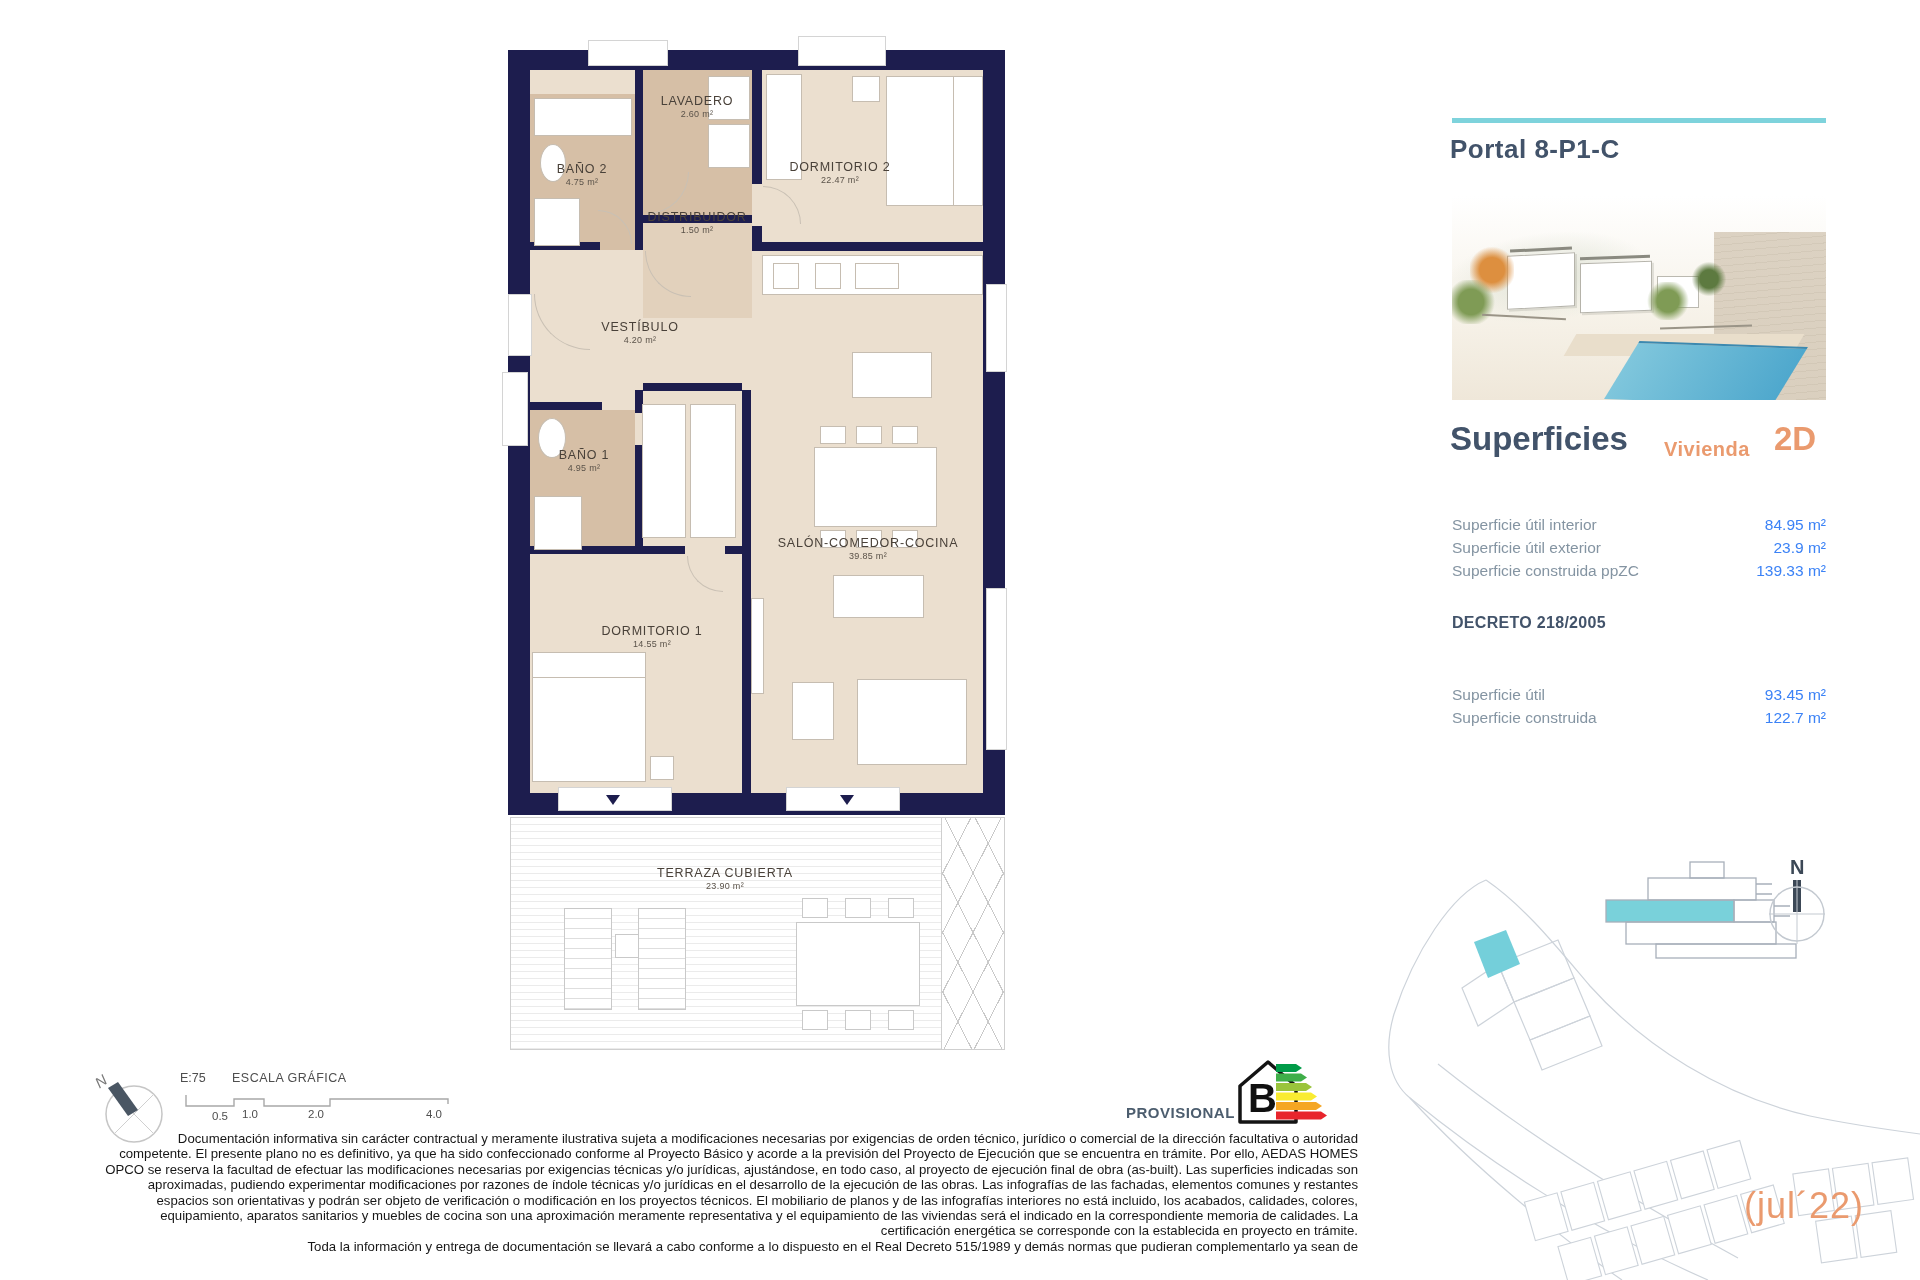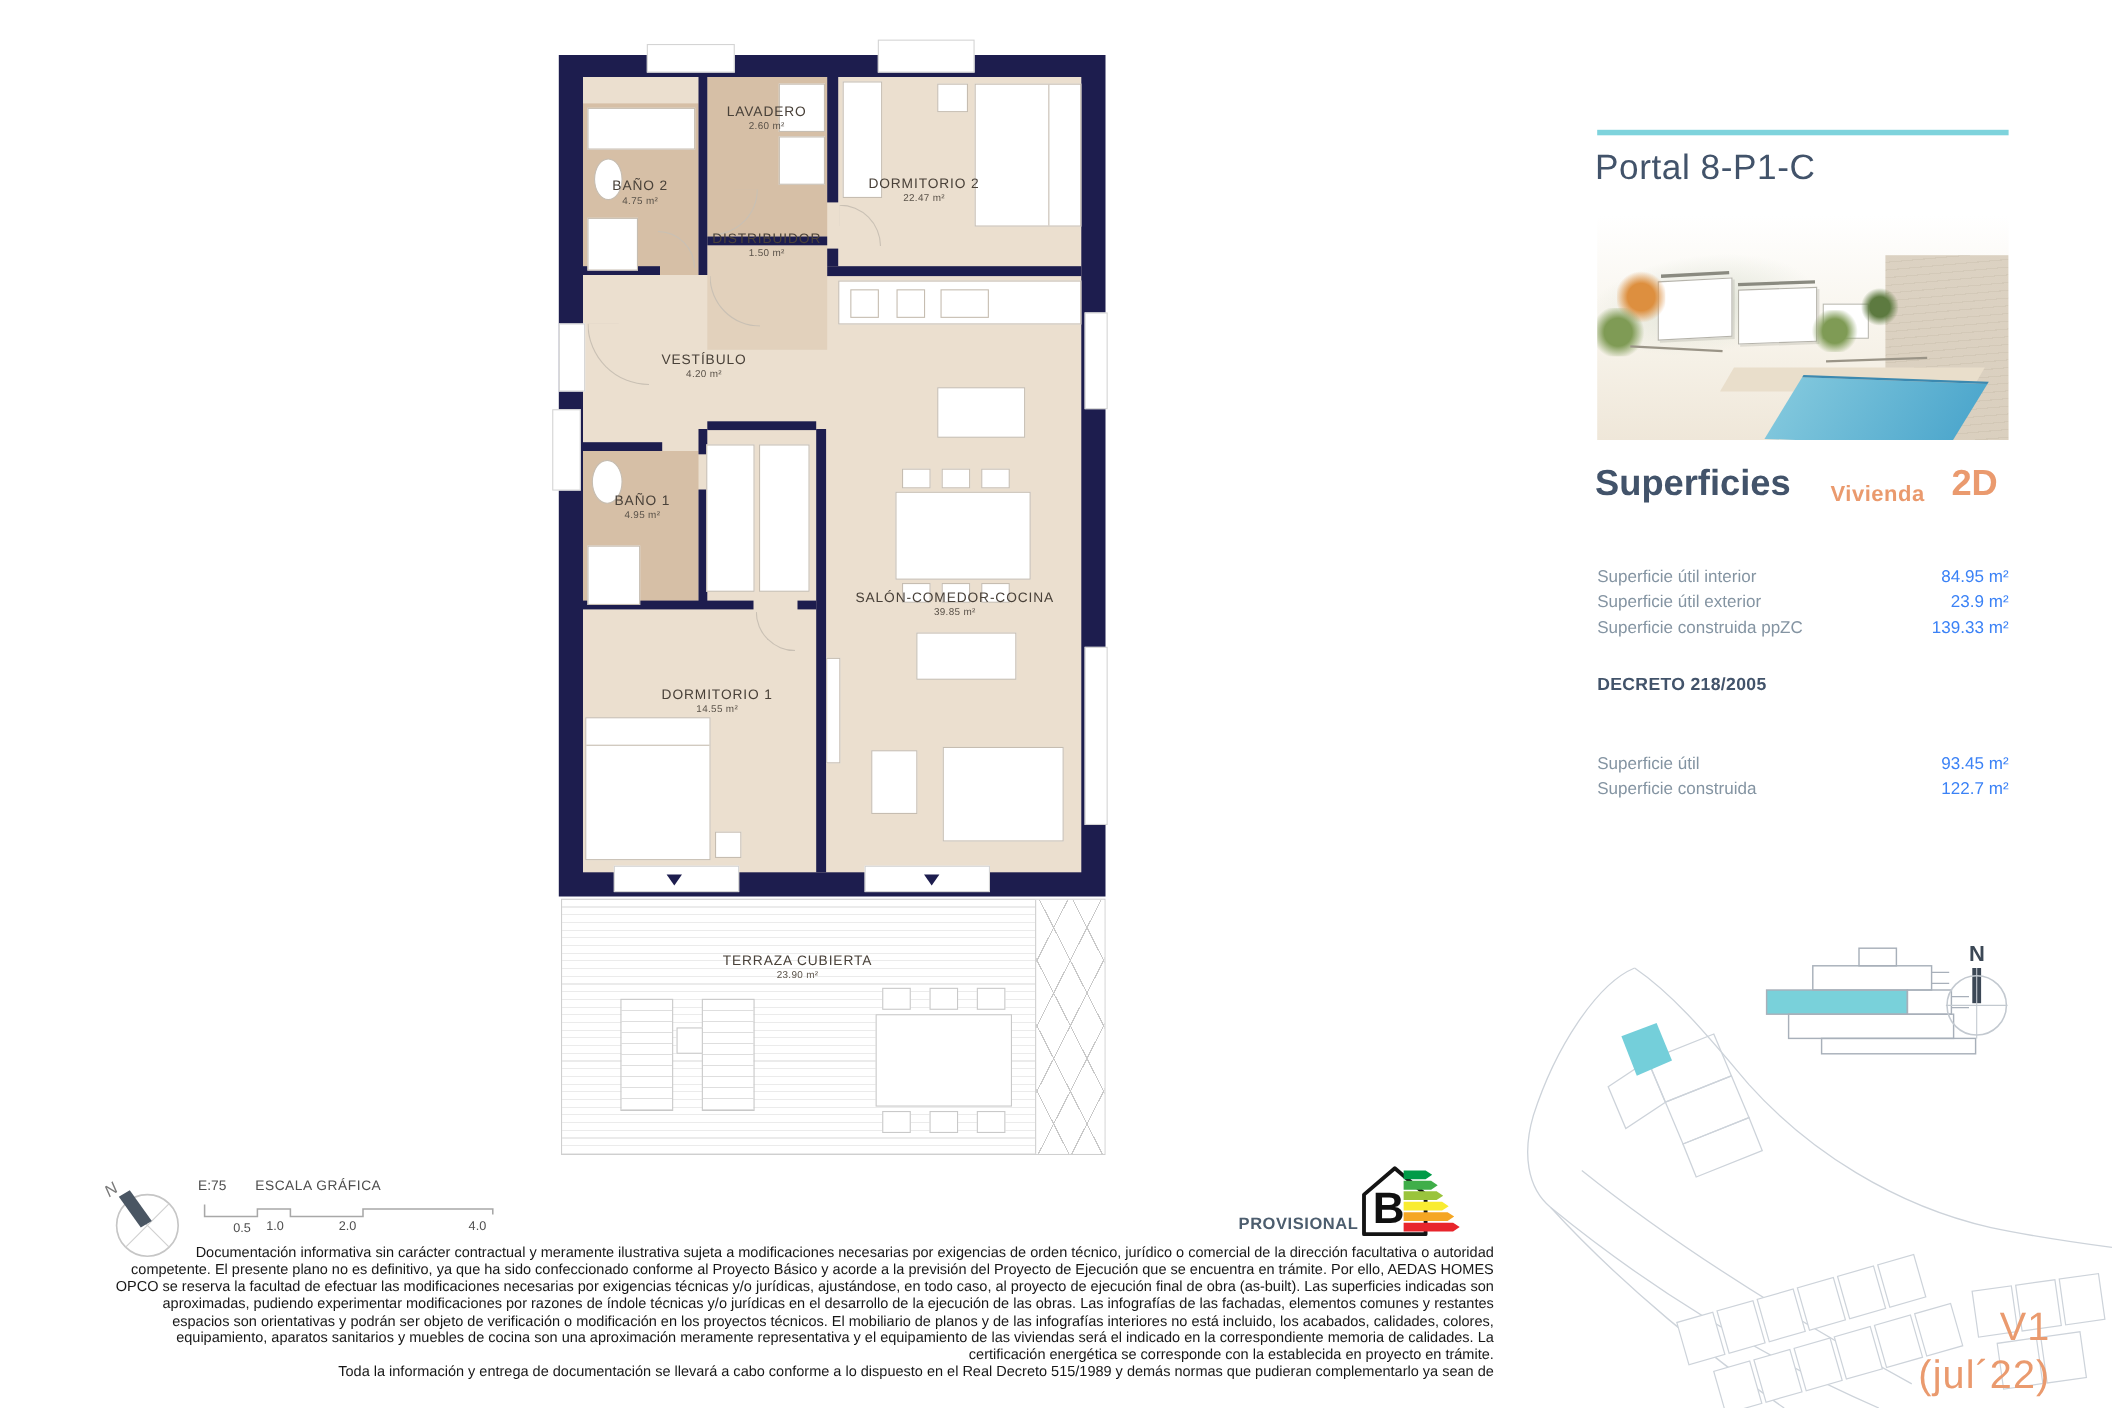--- a/index.html
+++ b/index.html
@@ -25,21 +25,21 @@
   .tri{position:absolute;width:0;height:0;border-left:7px solid transparent;border-right:7px solid transparent;border-top:10px solid #1d1d4e;}
   .room-label{position:absolute;transform:translateX(-50%);text-align:center;color:#494139;}
   .rname{font-size:12.5px;letter-spacing:.8px;white-space:nowrap;}
   .rarea{font-size:9px;margin-top:1px;letter-spacing:.3px;color:#5a5249;}
   #terraza{position:absolute;left:10px;top:779px;width:495px;height:233px;background:repeating-linear-gradient(180deg,#ffffff 0 6px,#ebebeb 6px 7px);border:1px solid #cfcfcf;box-sizing:border-box;}
   #hatch{position:absolute;left:441px;top:780px;width:63px;height:231px;background:repeating-linear-gradient(63deg,rgba(0,0,0,0) 0 26px,#c9c9c9 26px 27px),repeating-linear-gradient(-63deg,rgba(0,0,0,0) 0 26px,#c9c9c9 26px 27px),#ffffff;border-left:1px solid #cfcfcf;box-sizing:border-box;}
   .lounge{position:absolute;background:repeating-linear-gradient(180deg,#ffffff 0 9px,#dedede 9px 10px);border:1px solid #c9c9c9;box-sizing:border-box;}
   .tfurn{position:absolute;background:#fff;border:1px solid #c9c9c9;box-sizing:border-box;}
   
   .teal-rule{position:absolute;left:1452px;top:118px;width:374px;height:5px;background:#7ed3dc;}
-  #portal-title{position:absolute;left:1450px;top:134px;font-size:32px;font-weight:normal;color:#42536a;letter-spacing:.5px;}
+  #portal-title{position:absolute;left:1450px;top:134px;font-size:26px;font-weight:bold;color:#42536a;letter-spacing:.5px;}
   #artwork{position:absolute;left:1452px;top:196px;width:374px;height:204px;overflow:hidden;background:linear-gradient(180deg,#ffffff 0%,#f7f3ea 55%,#efe7d9 100%);}
   .sketch{position:absolute;}
   #sup-heading{position:absolute;left:1450px;top:420px;font-size:33px;font-weight:bold;color:#42536a;}
   #viv-label{position:absolute;left:1664px;top:438px;font-size:20px;font-weight:600;color:#ea9a6e;letter-spacing:.5px;}
   #viv-code{position:absolute;left:1774px;top:420px;font-size:33px;font-weight:bold;color:#ea9a6e;}
   .srow{position:absolute;left:1452px;width:374px;display:flex;justify-content:space-between;font-size:15.5px;margin-top:44px;}
   .slabel{color:#8494a2;}
   .svalue{color:#3b82f6;}
   #decreto-heading{position:absolute;left:1452px;top:614px;font-size:16px;font-weight:bold;color:#42536a;letter-spacing:.3px;}
   #version{position:absolute;left:1612px;top:1184px;width:252px;text-align:right;color:#ea9a6e;font-size:36px;font-weight:500;letter-spacing:1px;line-height:44px;}
@@ -280,21 +280,20 @@
 
   <svg style="position:absolute;left:1762px;top:856px;width:76px;height:90px;" viewBox="0 0 76 90">
     <text x="28" y="18" font-size="20" font-weight="600" fill="#3c4856">N</text>
     <rect x="31" y="24" width="8" height="32" fill="#3c4856"></rect>
     <circle cx="35" cy="58" r="27" stroke="#c3c9d0" stroke-width="1.4" fill="none"></circle>
     <line x1="35" y1="24" x2="35" y2="88" stroke="#c3c9d0" stroke-width="1"></line>
     <line x1="7" y1="58" x2="63" y2="58" stroke="#c3c9d0" stroke-width="1"></line>
   </svg>
 
   <div id="version">
-    <div>V1</div>
     <div>(jul´22)</div>
   </div>
 
   <svg style="position:absolute;left:94px;top:1072px;width:80px;height:76px;" viewBox="0 0 80 76">
     <circle cx="40" cy="42" r="28" stroke="#c6c6c6" stroke-width="1.5" fill="none"></circle>
     <line x1="20" y1="22" x2="60" y2="62" stroke="#d0d0d0" stroke-width="1"></line>
     <line x1="60" y1="22" x2="20" y2="62" stroke="#d0d0d0" stroke-width="1"></line>
     <polygon points="14,16 24,10 44,38 34,44" fill="#4a5663"></polygon>
     <text x="2" y="14" font-size="15" font-style="italic" fill="#7a7a7a" transform="rotate(-35 8 10)">N</text>
   </svg>

